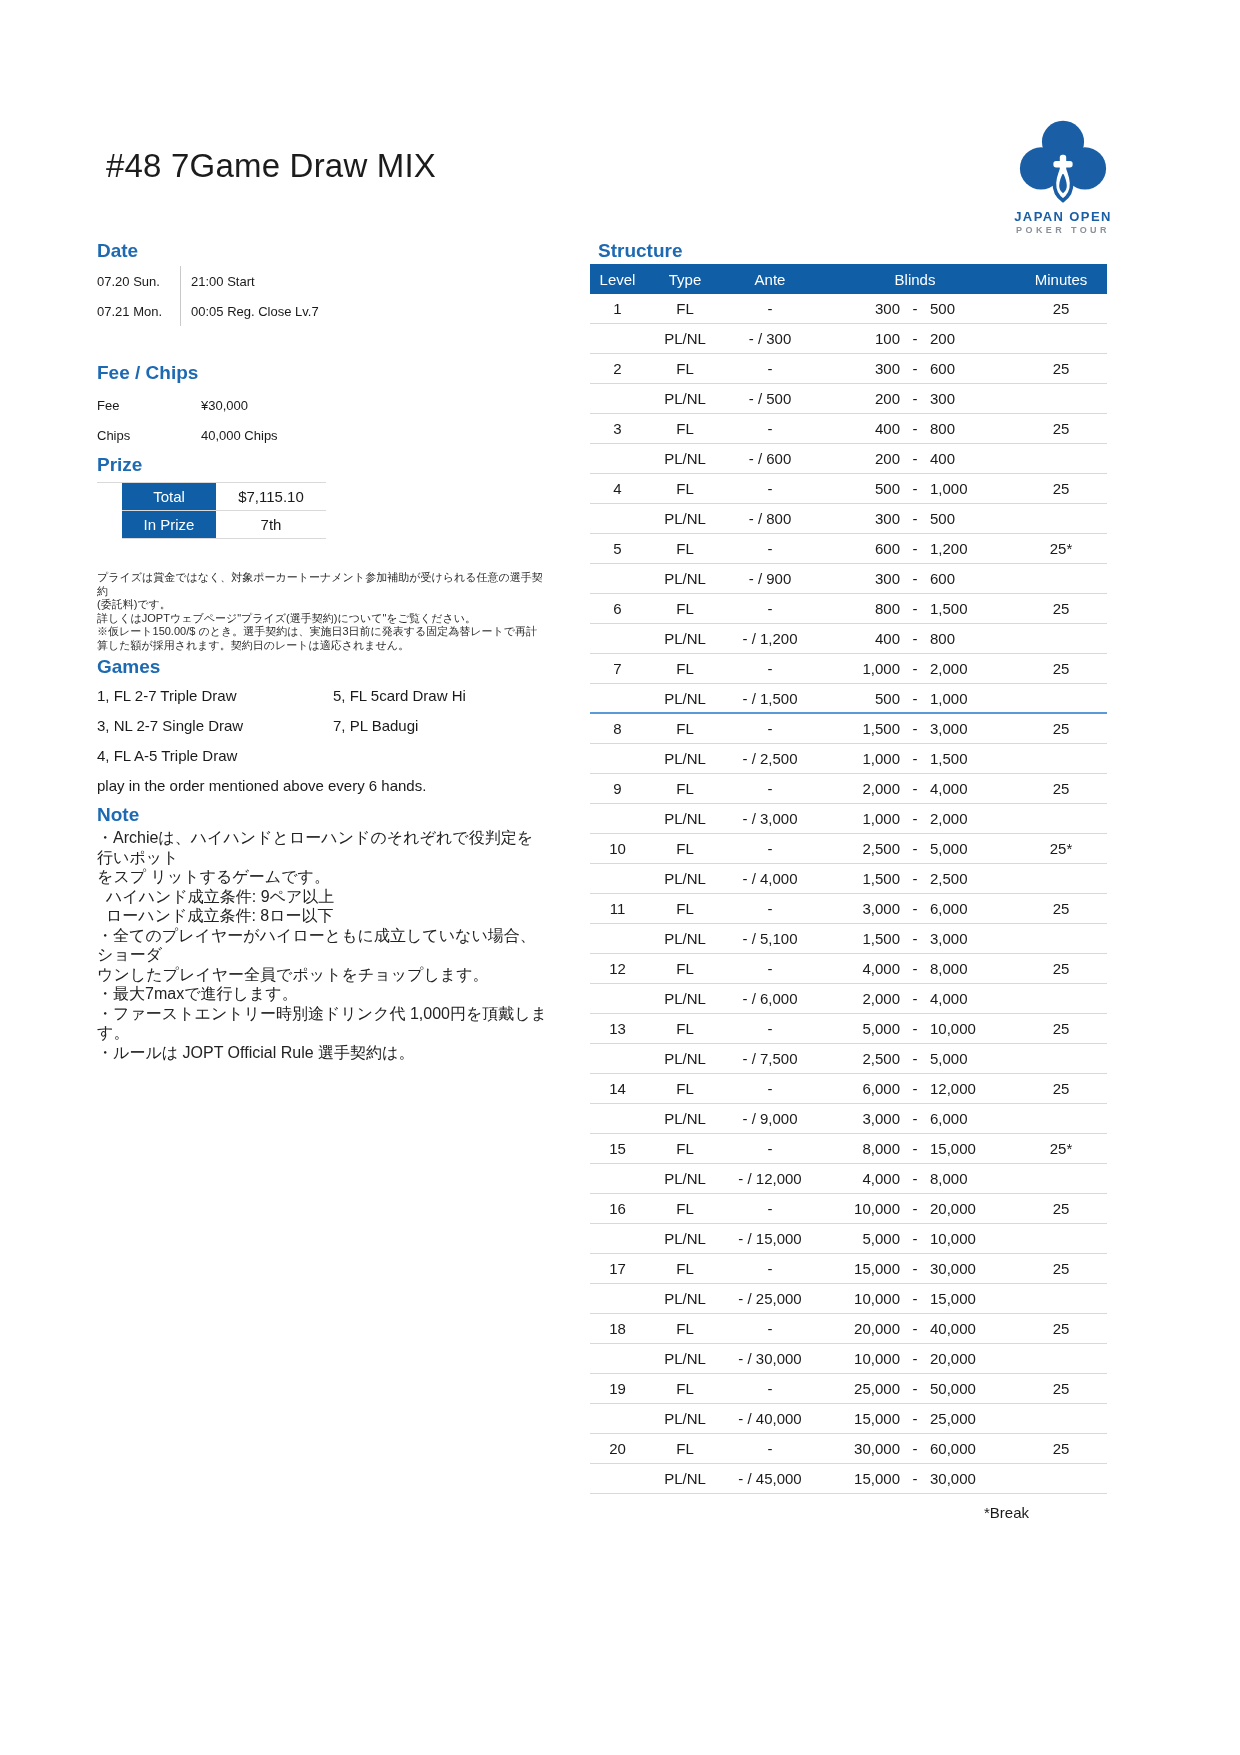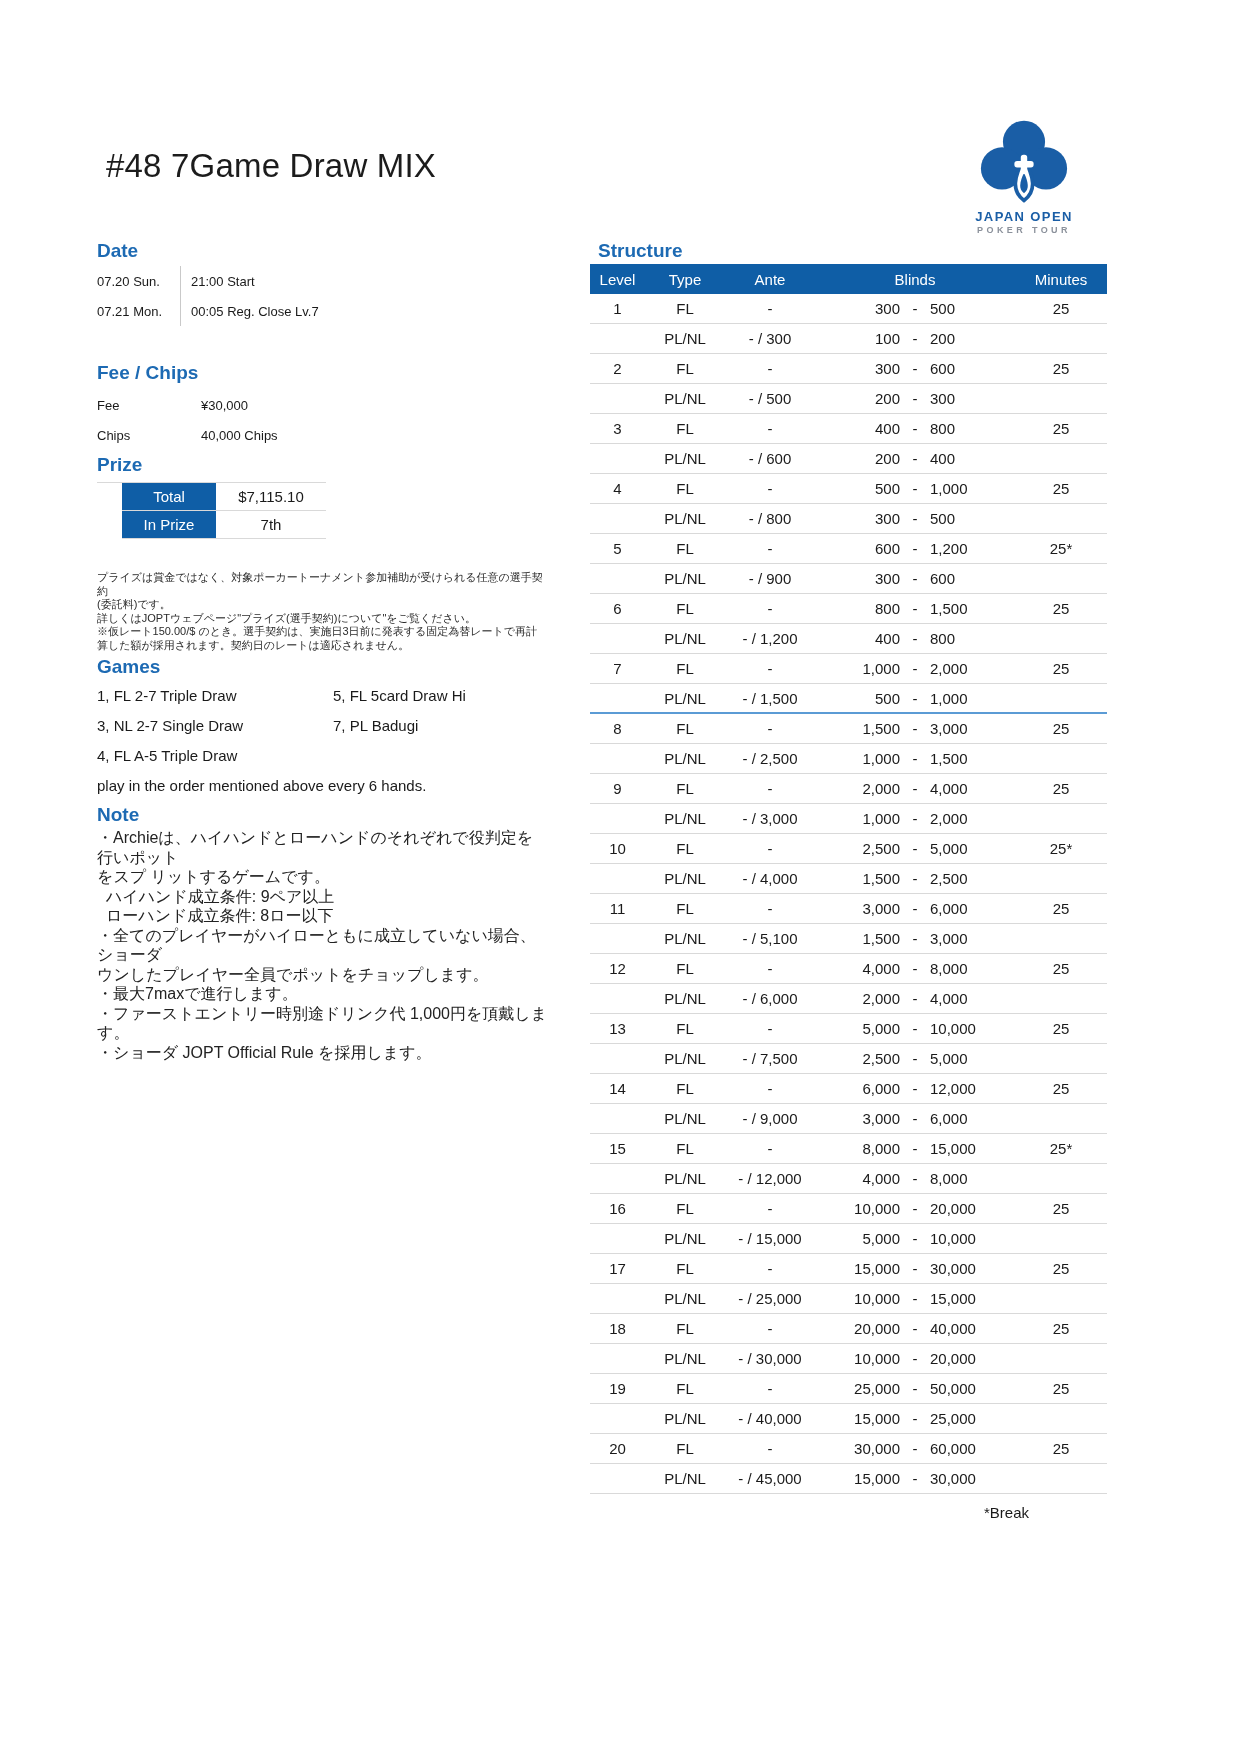--- a/index.html
+++ b/index.html
@@ -1,21 +1,21 @@
 <!DOCTYPE html>
 <html><head>
 <meta charset="utf-8">
 <style>
   html,body{margin:0;padding:0;background:#ffffff;}
   .page{position:relative;width:1240px;height:1755px;background:#fff;overflow:hidden;
         font-family:"Liberation Sans",sans-serif;color:#1a1a1a;}
   .title{position:absolute;left:97px;top:138px;margin:9px;font-size:33px;font-weight:400;
          color:#1c1c1c;letter-spacing:.2px;}
   
-  .logo{position:absolute;left:969px;top:118px;width:110px;text-align:center;}
+  .logo{position:absolute;left:1008px;top:118px;width:110px;text-align:center;}
   .logo svg{display:block;margin:0 auto;}
   .logo .l1{font-size:13px;font-weight:700;color:#1a5ea6;letter-spacing:1.4px;margin-top:3px;}
   .logo .l2{font-size:9px;font-weight:700;color:#8b919b;letter-spacing:3.4px;margin-top:1px;}
   
   .col-left{position:absolute;left:97px;top:236px;width:452px;}
   .col-right{position:absolute;left:590px;top:236px;width:517px;}
   h2.sec{margin:4px 0 0 0;height:24px;font-size:19px;font-weight:700;color:#1d6ab3;line-height:22px;}
   
   .kv{display:flex;height:30px;align-items:center;font-size:13px;box-sizing:border-box;}
   .kv .k{height:100%;display:flex;align-items:center;box-sizing:border-box;}
@@ -145,21 +145,21 @@
     <h2 class="sec sec-note">Note</h2>
     <div class="note-lines" id="note-lines">
         <div>・Archieは、ハイハンドとローハンドのそれぞれで役判定を行いポット</div>
         <div>をスプ リットするゲームです。</div>
         <div>  ハイハンド成立条件: 9ペア以上</div>
         <div>  ローハンド成立条件: 8ロー以下</div>
         <div>・全てのプレイヤーがハイローともに成立していない場合、ショーダ</div>
         <div>ウンしたプレイヤー全員でポットをチョップします。</div>
         <div>・最大7maxで進行します。</div>
         <div>・ファーストエントリー時別途ドリンク代 1,000円を頂戴します。</div>
-        <div>・ショーダ JOPT Official Rule を採用します。</div>
+        <div>・ルールは JOPT Official Rule 選手契約は。</div>
       </div>
   </div>
 
   <div class="col-right">
     <h2 class="sec" style="margin-left:8px;">Structure</h2>
     <div class="sheader">
       <span class="c level">Level</span>
       <span class="c type">Type</span>
       <span class="c ante">Ante</span>
       <span class="c blinds">Blinds</span>

